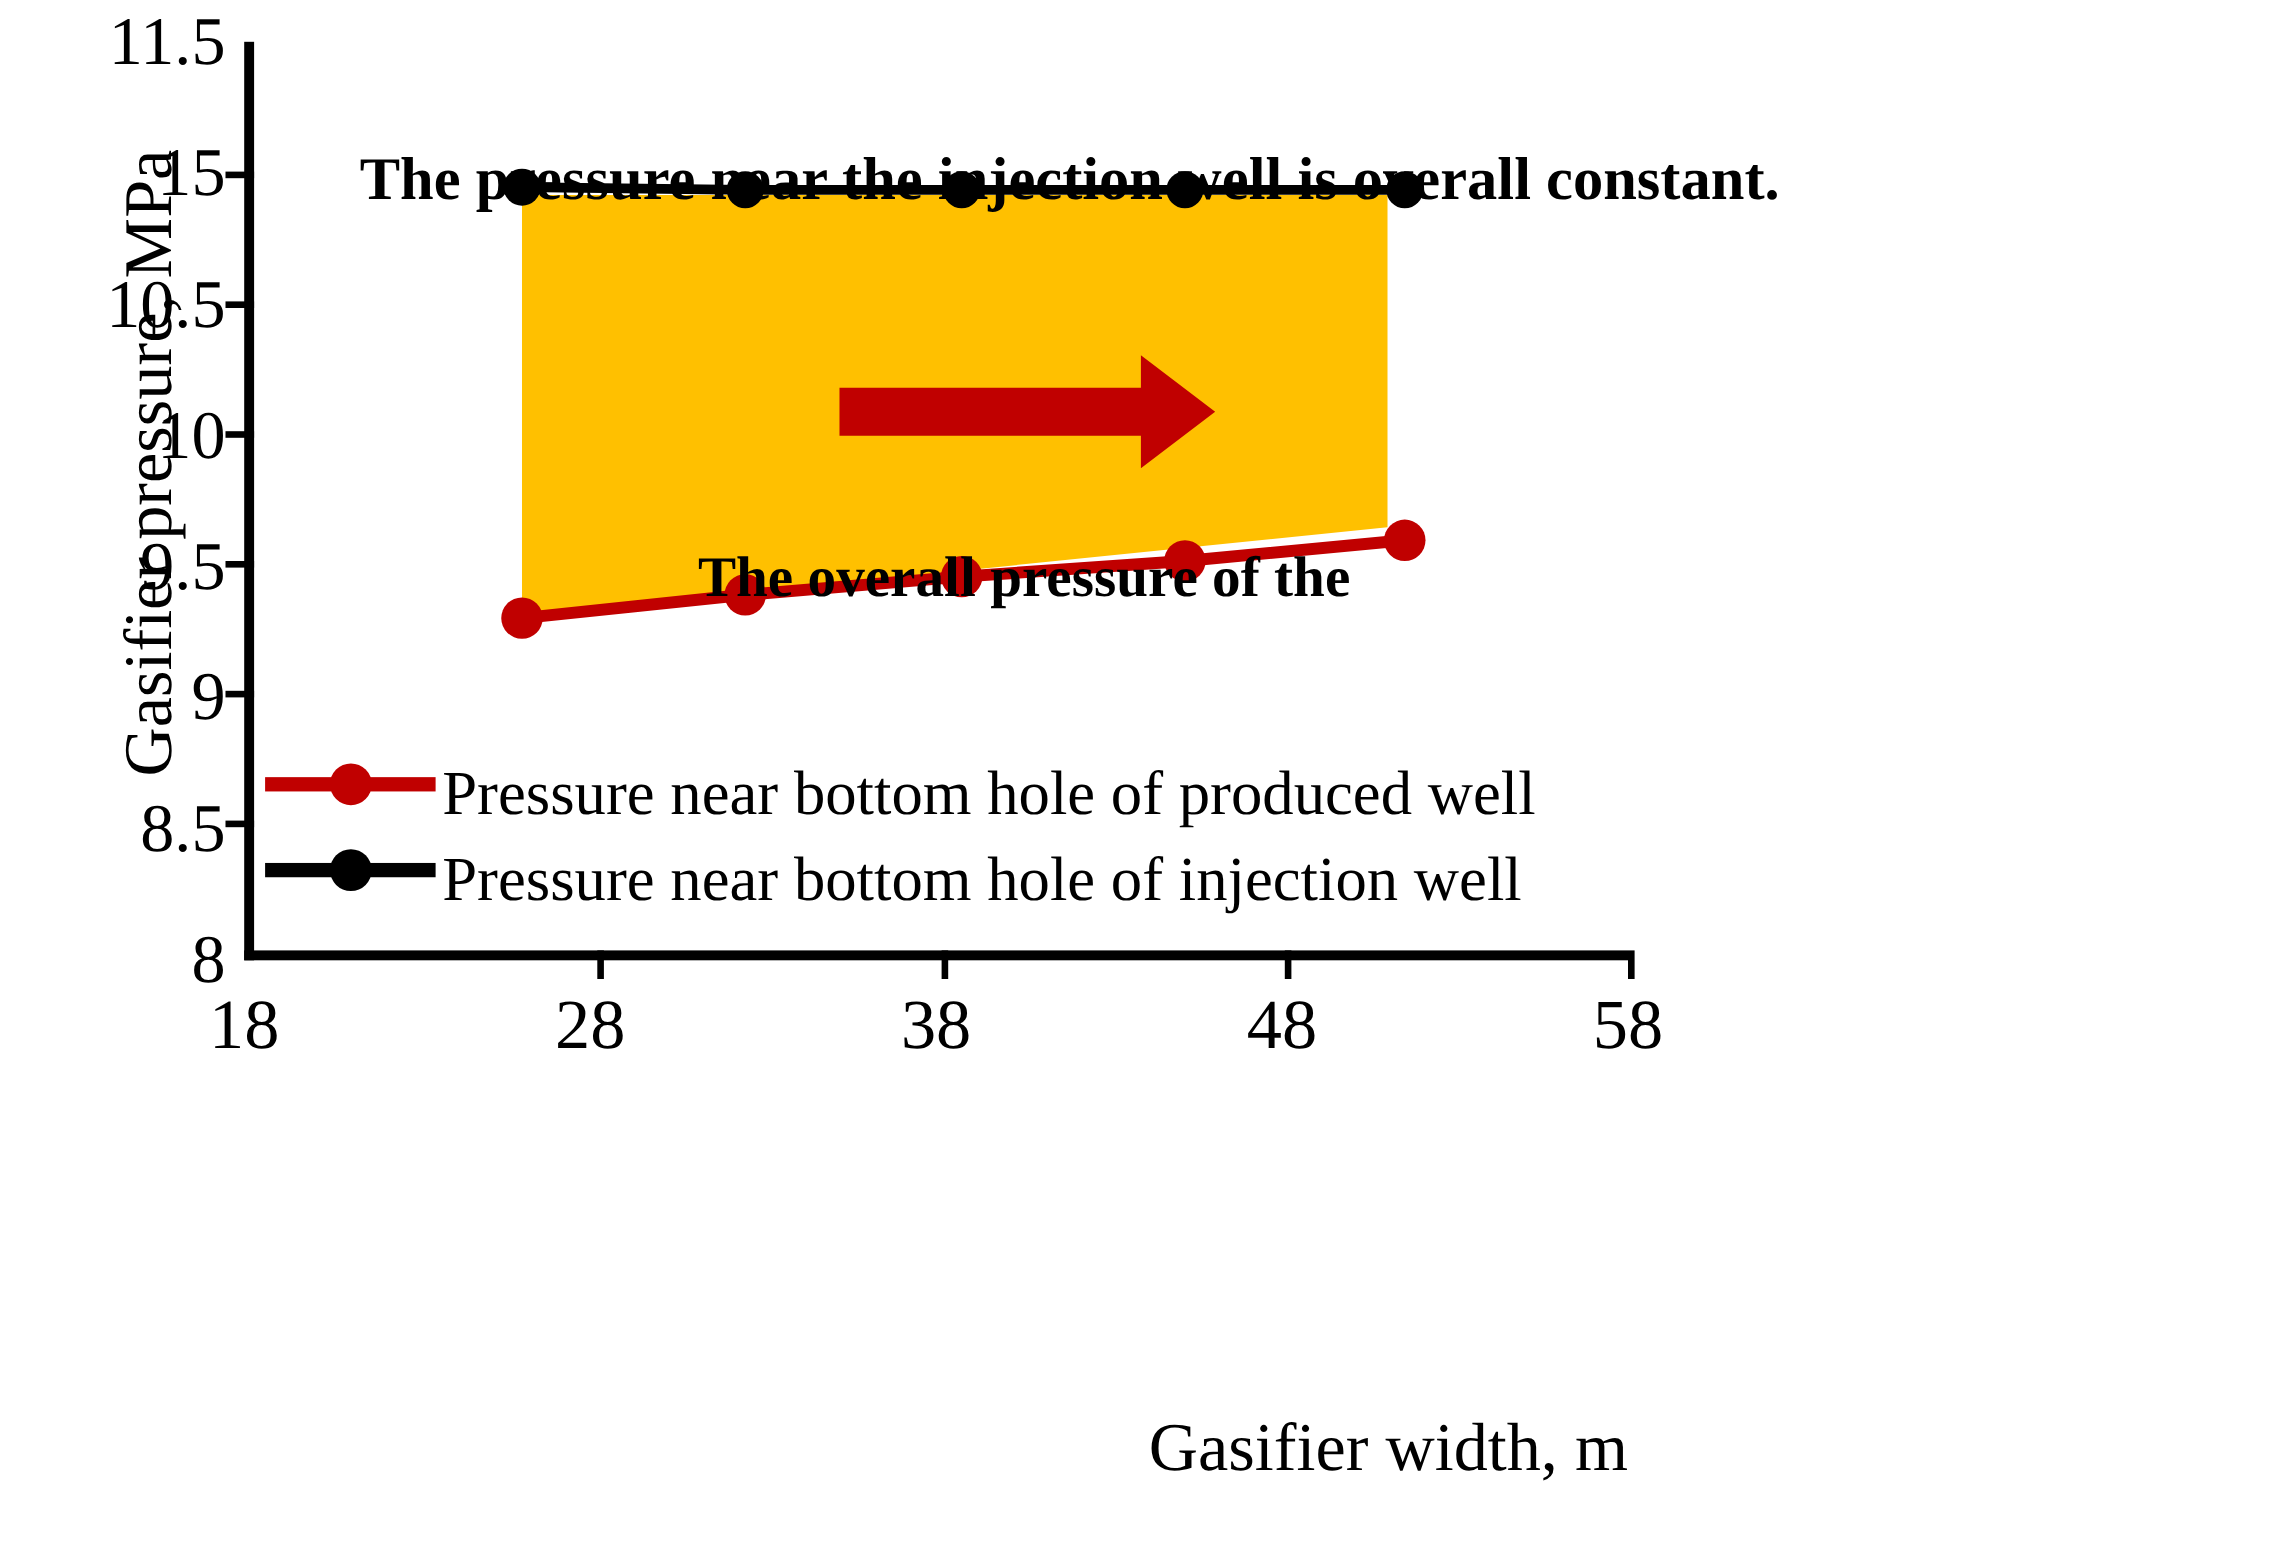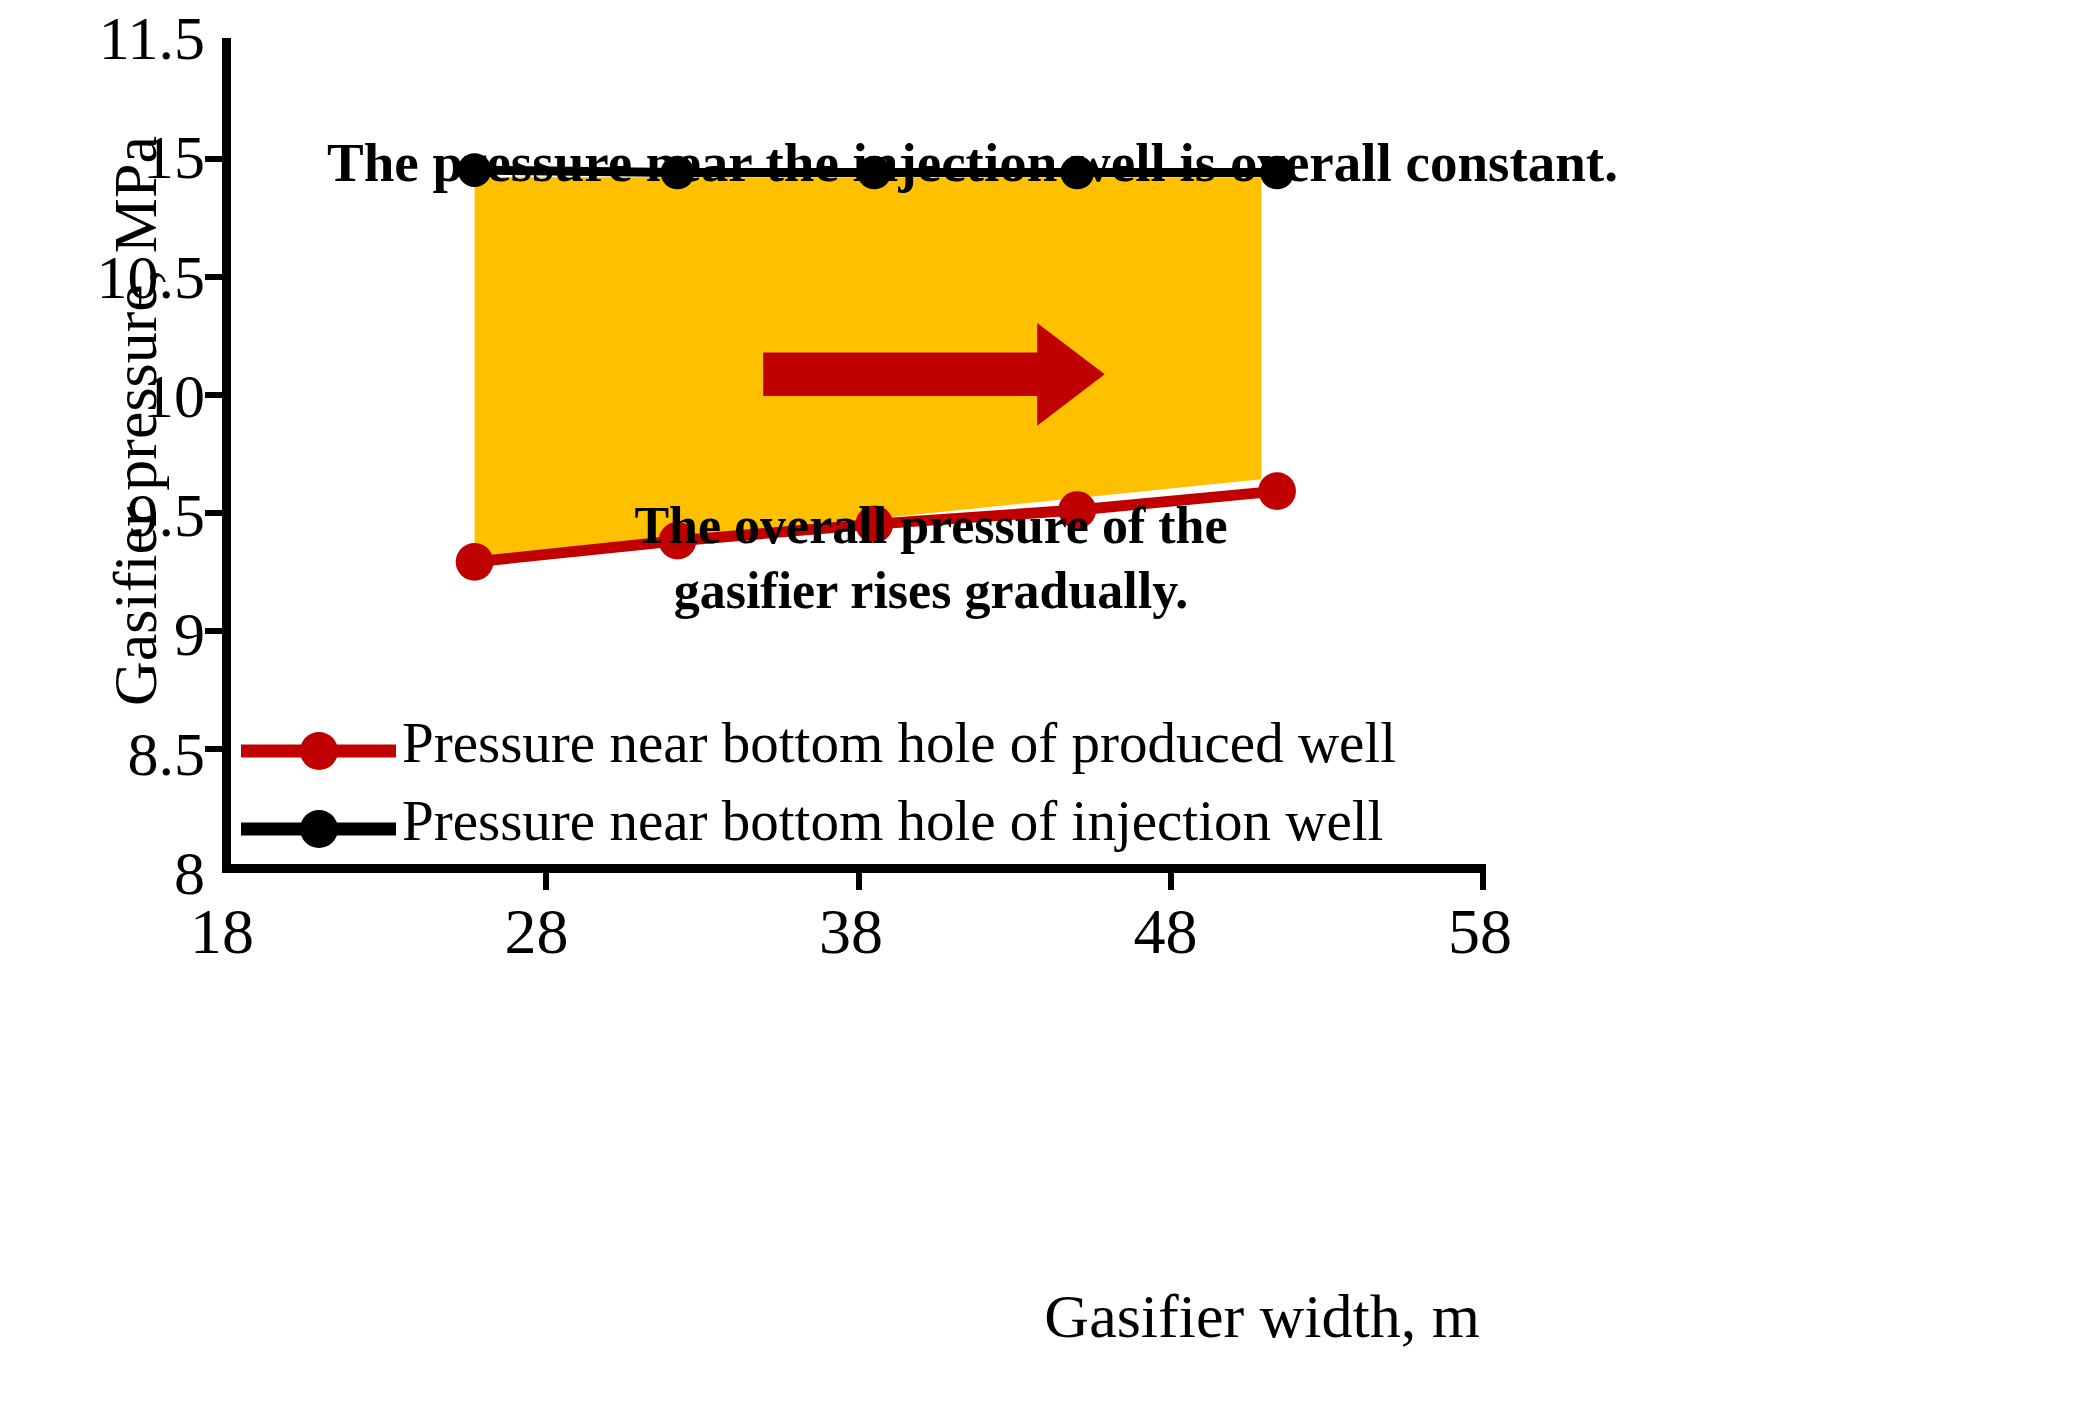--- a/index.html
+++ b/index.html
@@ -32,21 +32,21 @@
           font-size:62px;line-height:1;white-space:nowrap;}
 
   
   .annot-top{position:absolute;left:96px;top:97px;font-size:55px;line-height:1;
              white-space:nowrap;font-weight:700;}
   .annot-mid{position:absolute;left:400px;top:455px;width:600px;text-align:center;
              font-size:52px;line-height:1.25;font-weight:700;}
 
   
   .legend{position:absolute;left:10px;top:655px;}
-  .legend-row{display:flex;align-items:flex-end;height:78px;}
+  .legend-row{display:flex;align-items:flex-start;height:78px;}
   .legend-swatch{position:relative;width:155px;height:40px;flex:0 0 155px;}
   .legend-line{position:absolute;left:0;top:50%;width:155px;height:13px;
                transform:translateY(-50%);}
   .legend-marker{position:absolute;left:50%;top:50%;width:38px;height:38px;
                  transform:translate(-50%,-50%);border-radius:50%;}
   .legend-text{font-size:57px;line-height:1;white-space:nowrap;padding-left:6px;}
 
   
   .series-svg{position:absolute;left:0;top:0;width:100%;height:100%;overflow:visible;}
 </style>
@@ -110,21 +110,20 @@
             <circle cx="852.3" cy="477.1" r="19" fill="#C00000"></circle>
             <circle cx="1053.6" cy="458.1" r="19" fill="#C00000"></circle>
           </g>
       </g>
     </svg>
 
     <div class="annot-top">The pressure near the injection well is overall constant.</div>
 
     <div class="annot-mid">
       <div>The overall pressure of the</div>
-      <div>gasifier rises gradually.</div>
     </div>
 
     <div class="legend">
       <div class="legend-row">
         <span class="legend-swatch">
           <span class="legend-line" style="background:#C00000"></span>
           <span class="legend-marker" style="background:#C00000"></span>
         </span>
         <span class="legend-text">Pressure near bottom hole of produced well</span>
       </div>

